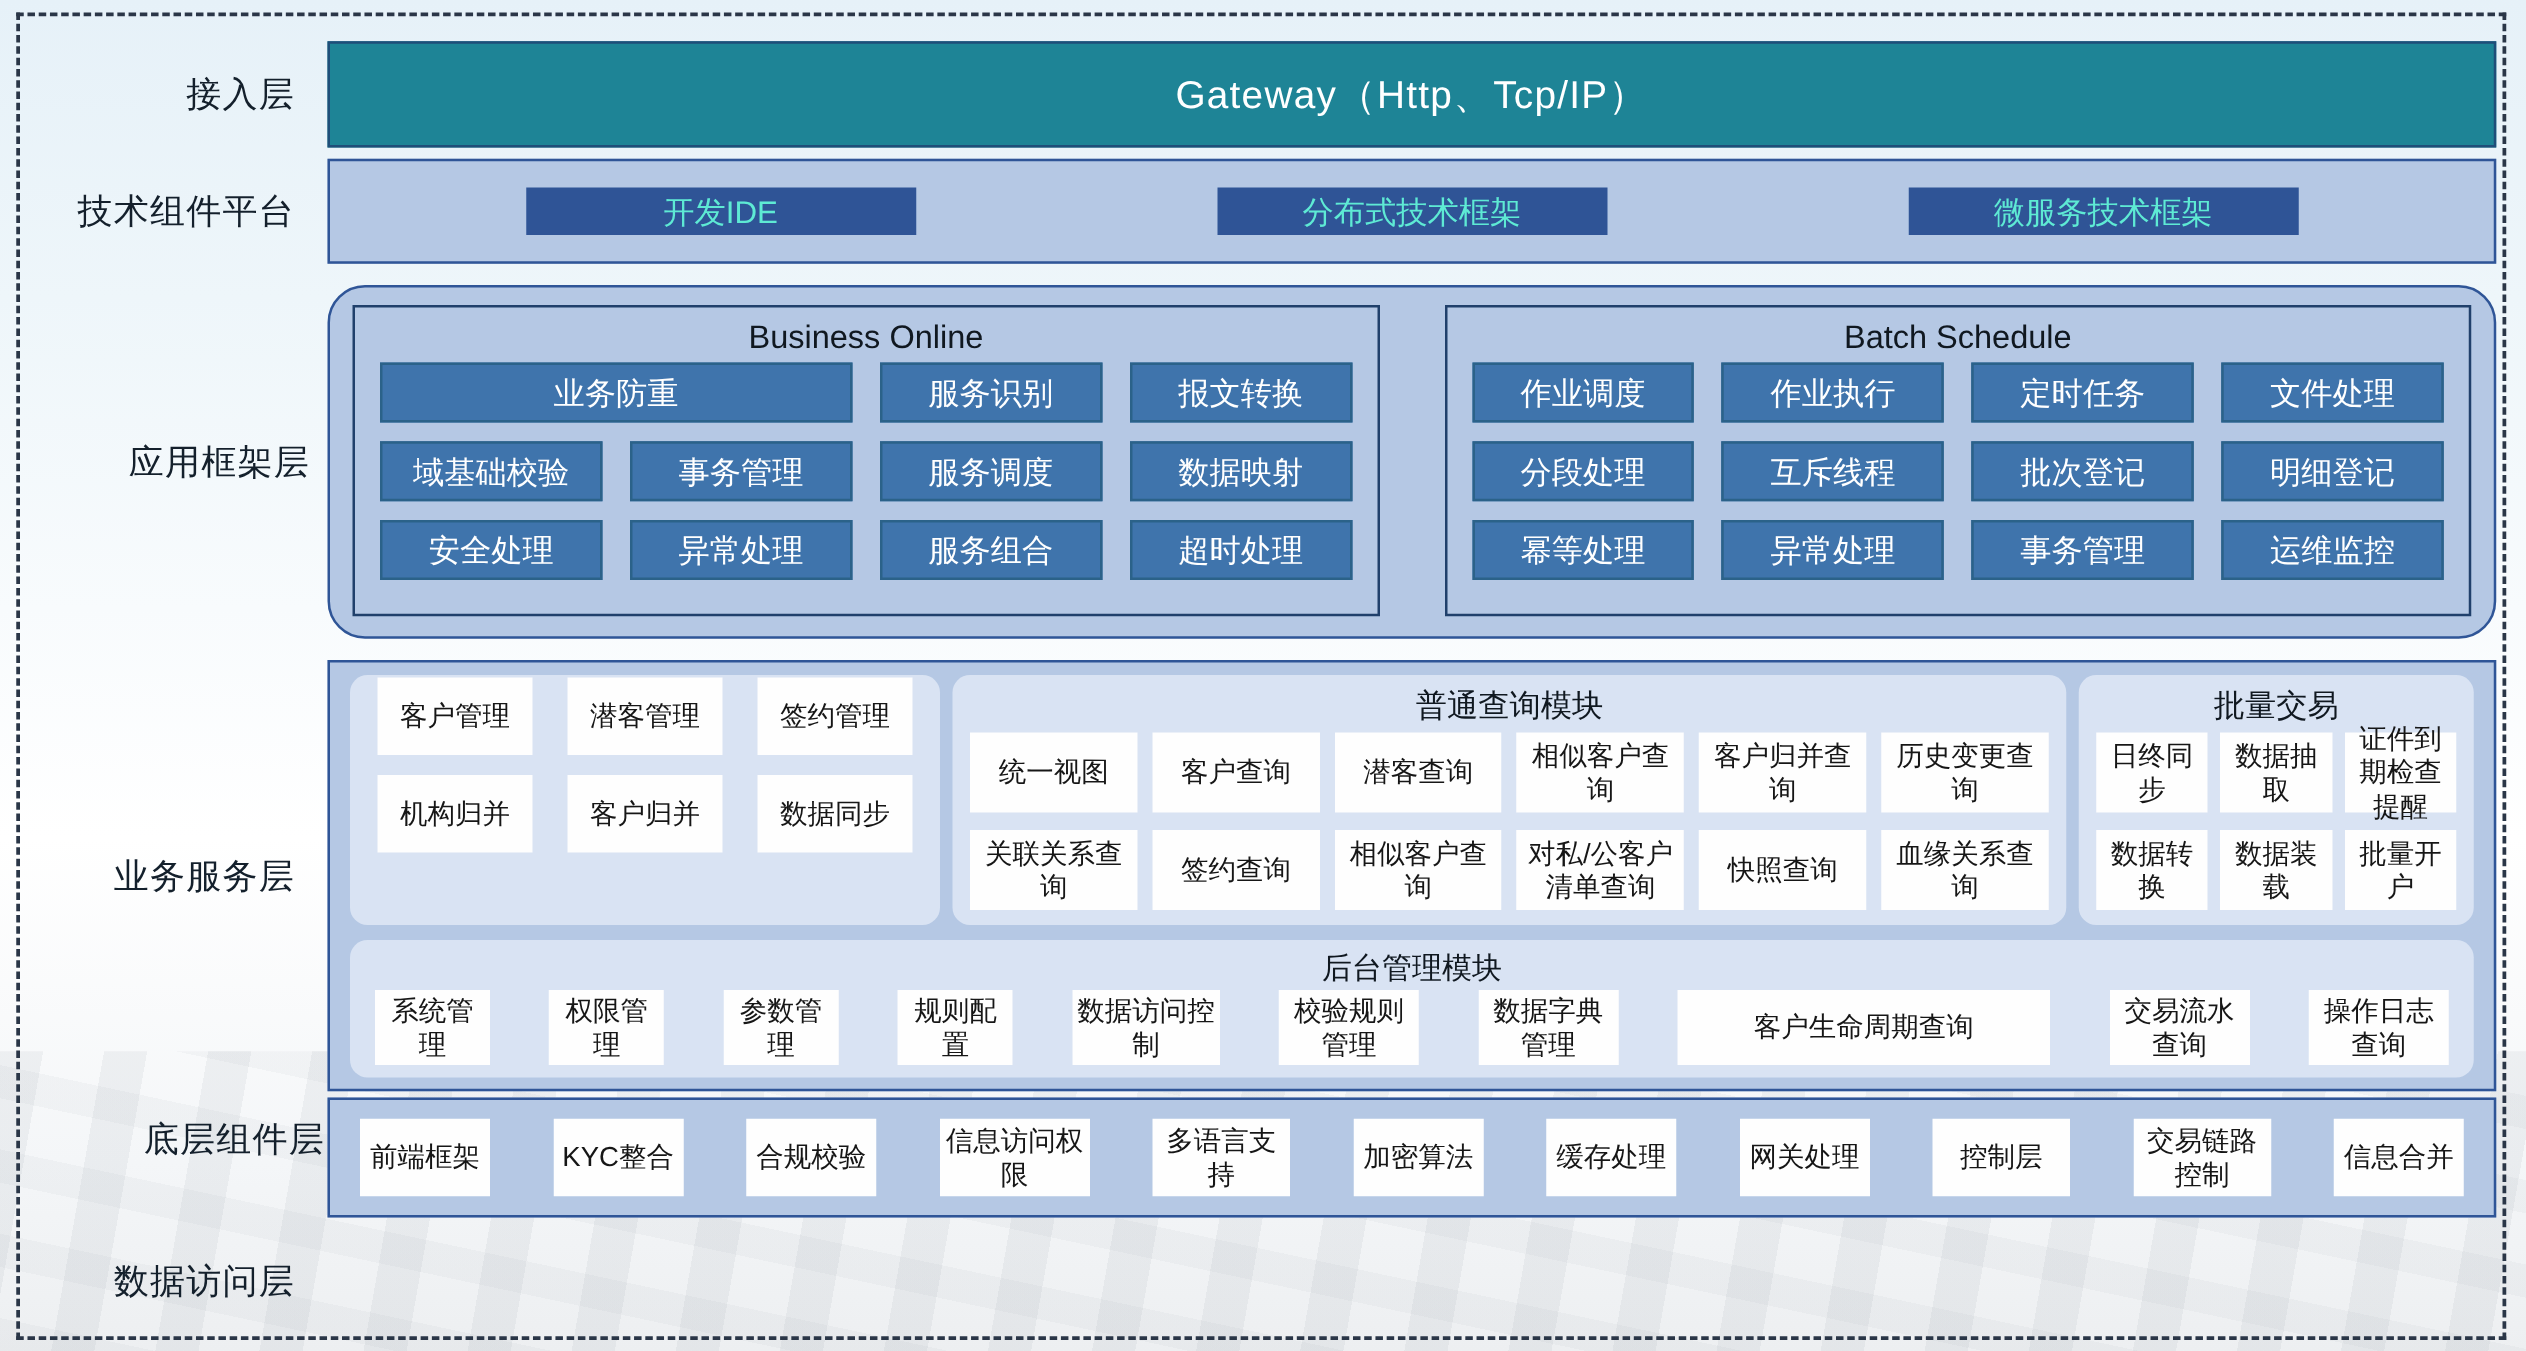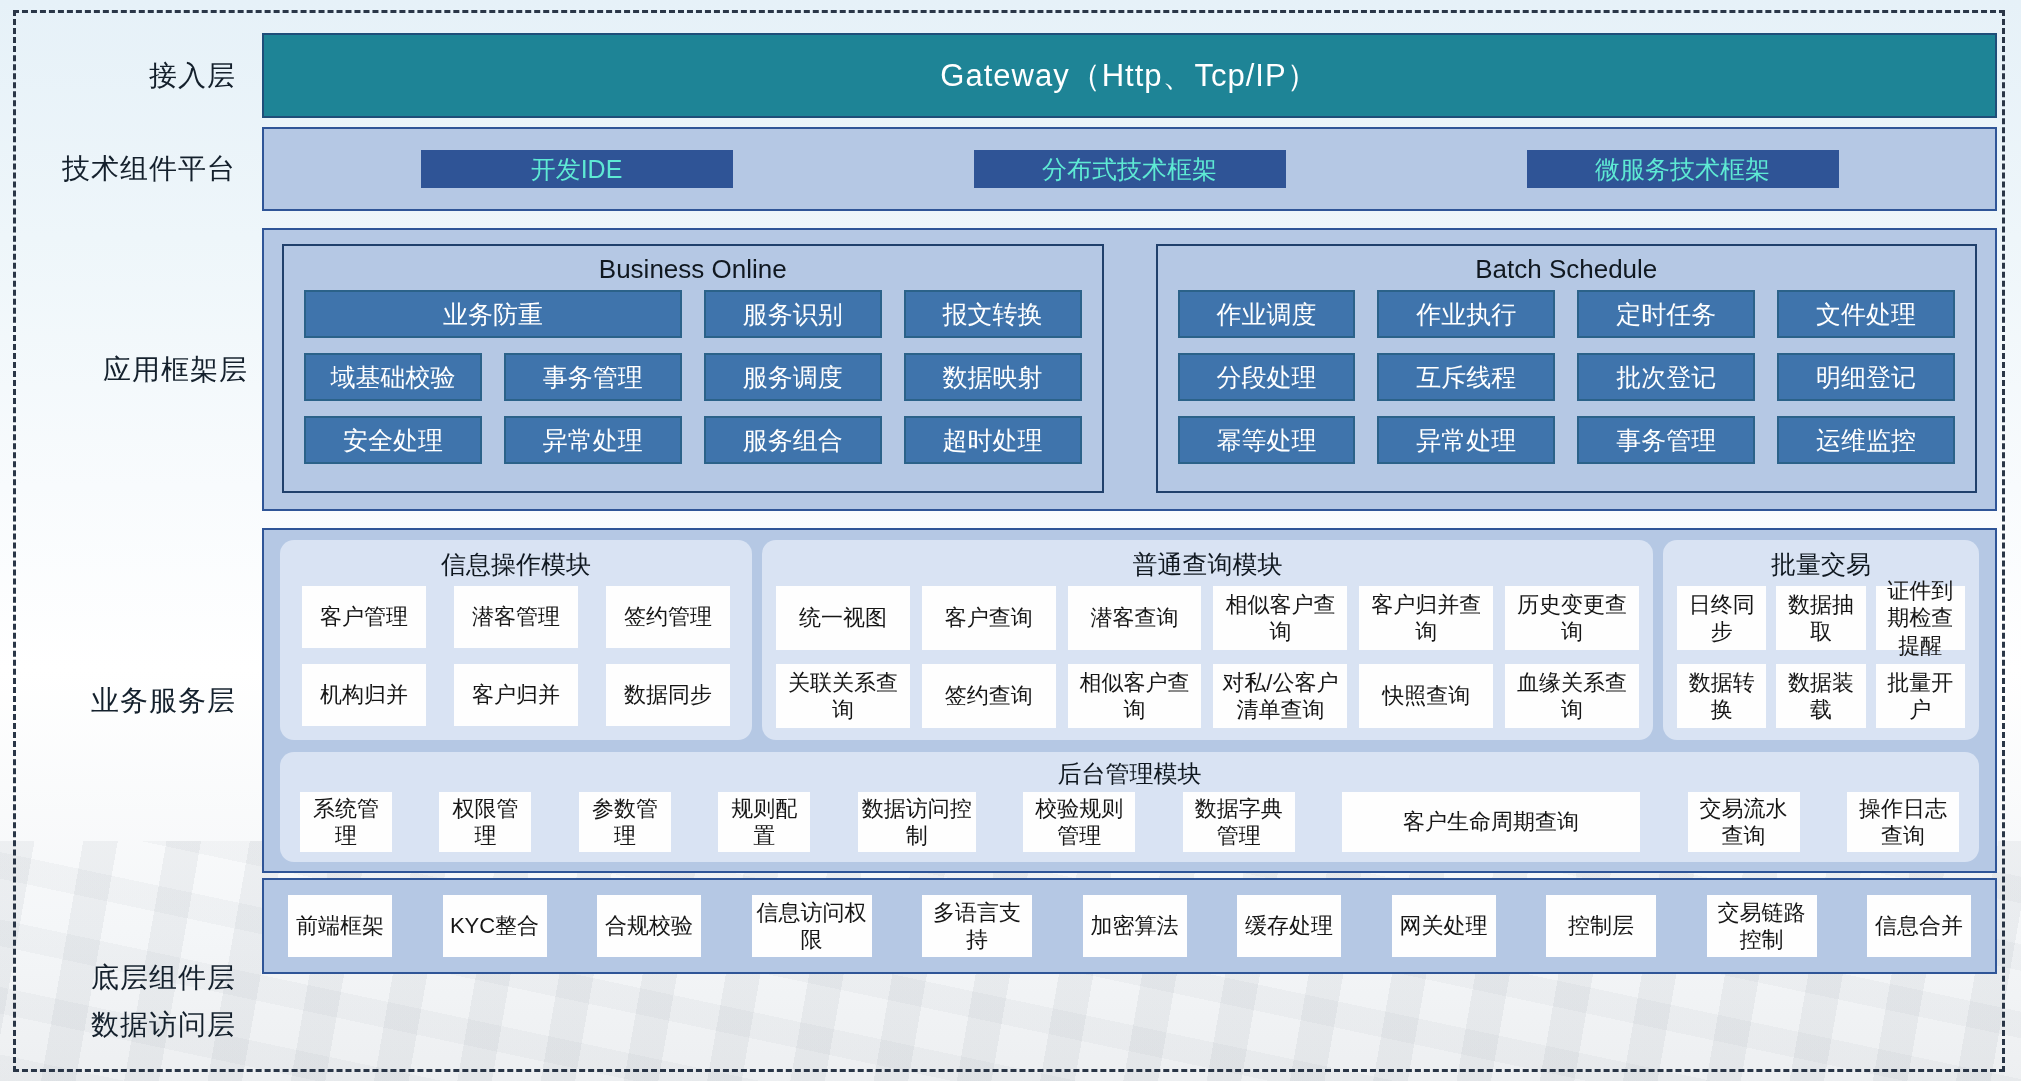--- a/index.html
+++ b/index.html
@@ -88,34 +88,34 @@
 <body>
 
 <div class="board">
   <div class="bg-photo"></div>
   <div class="frame"></div>
 
   <div class="row-label" style="top:33px;height:85px;">接入层</div>
   <div class="row-label" style="top:127px;height:84px;">技术组件平台</div>
   <div class="row-label" style="top:228px;height:283px;margin-left:12px;">应用框架层</div>
   <div class="row-label" style="top:528px;height:345px;">业务服务层</div>
-  <div class="row-label" style="top:930px;height:96px;">底层组件层</div>
+  <div class="row-label" style="top:864px;height:96px;margin-left:24px;">底层组件层</div>
   <div class="row-label" style="top:983px;height:83px;">数据访问层</div>
 
   <div class="content bar-teal" style="top:33px;height:85px;">Gateway（Http、Tcp/IP）</div>
 
   <div class="content panel" style="top:127px;height:84px;">
     <div class="tech-items">
       <div class="tech-btn">开发IDE</div>
       <div class="tech-btn">分布式技术框架</div>
       <div class="tech-btn">微服务技术框架</div>
     </div>
   </div>
 
-  <div class="content panel" style="top:228px;height:283px;">
+  <div class="content panel" style="top:228px;height:283px;border-radius:30px;">
     <div class="app-inner">
       <div class="group">
         <div class="group-title">Business Online</div>
         <div class="grid4">
           <div class="mid-box span2">业务防重</div>
           <div class="mid-box">服务识别</div>
           <div class="mid-box">报文转换</div>
           <div class="mid-box">域基础校验</div>
           <div class="mid-box">事务管理</div>
           <div class="mid-box">服务调度</div>
@@ -143,21 +143,20 @@
           <div class="mid-box">运维监控</div>
         </div>
       </div>
     </div>
   </div>
 
   <div class="content panel" style="top:528px;height:345px;">
     <div class="biz-inner">
       <div class="modules-row">
         <div class="sub-panel" style="width:472px;">
-          <div class="sub-title">信息操作模块</div>
           <div class="info-grid">
             <div class="wbox">客户管理</div>
             <div class="wbox">潜客管理</div>
             <div class="wbox">签约管理</div>
             <div class="wbox">机构归并</div>
             <div class="wbox">客户归并</div>
             <div class="wbox">数据同步</div>
           </div>
         </div>
         <div class="sub-panel" style="flex:1;">

